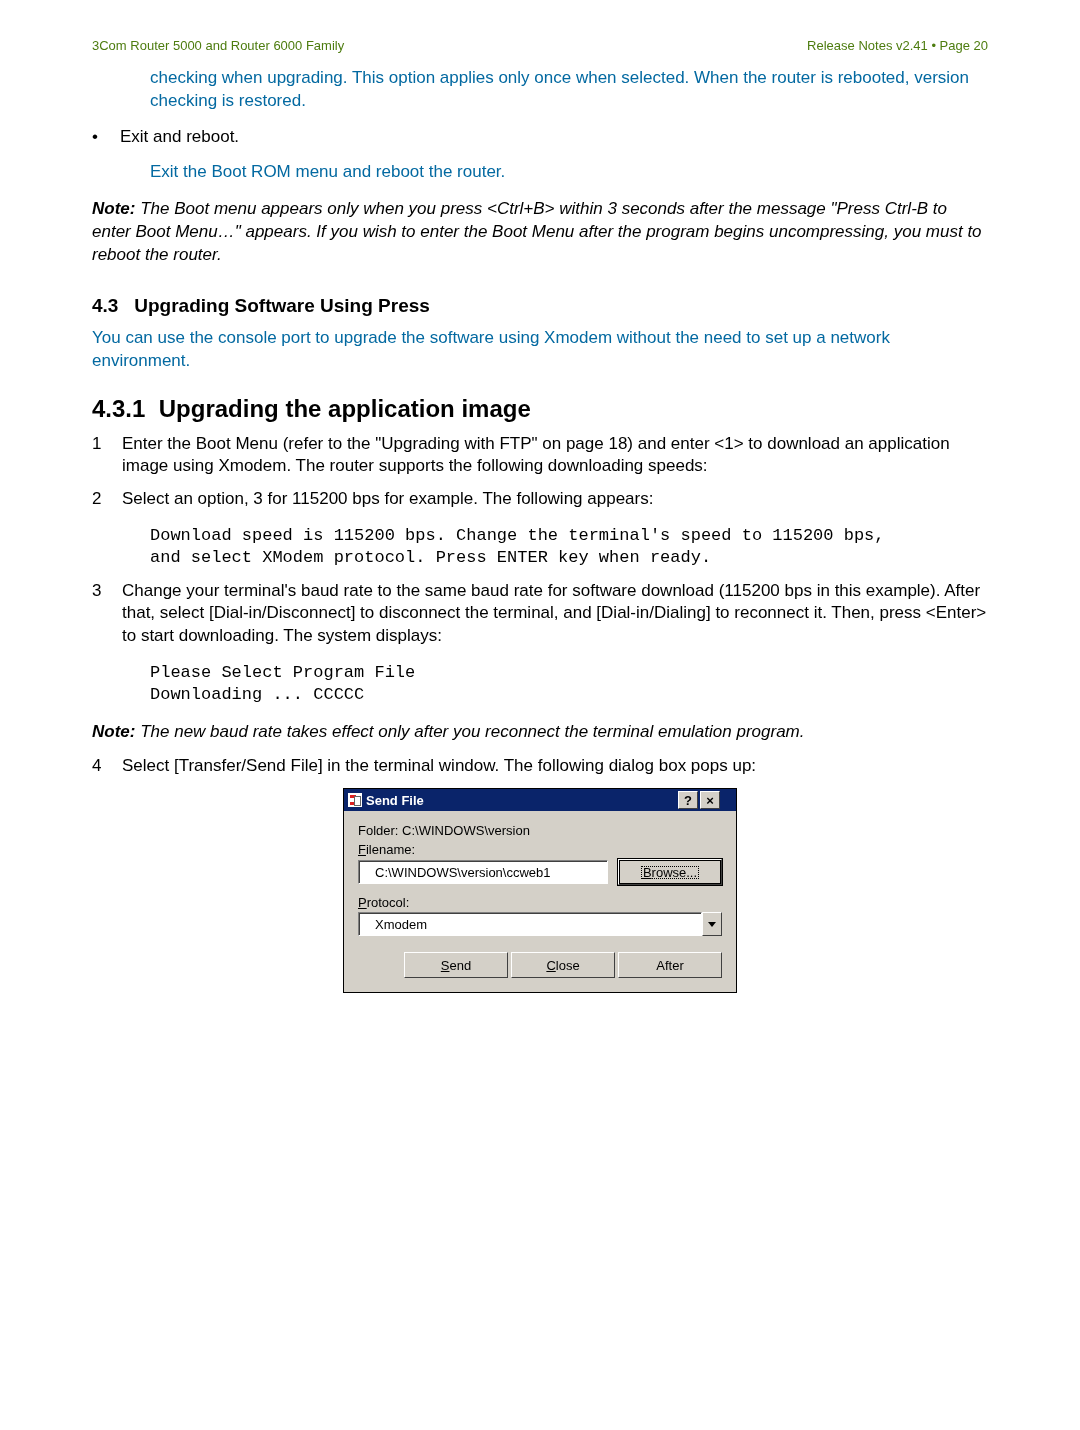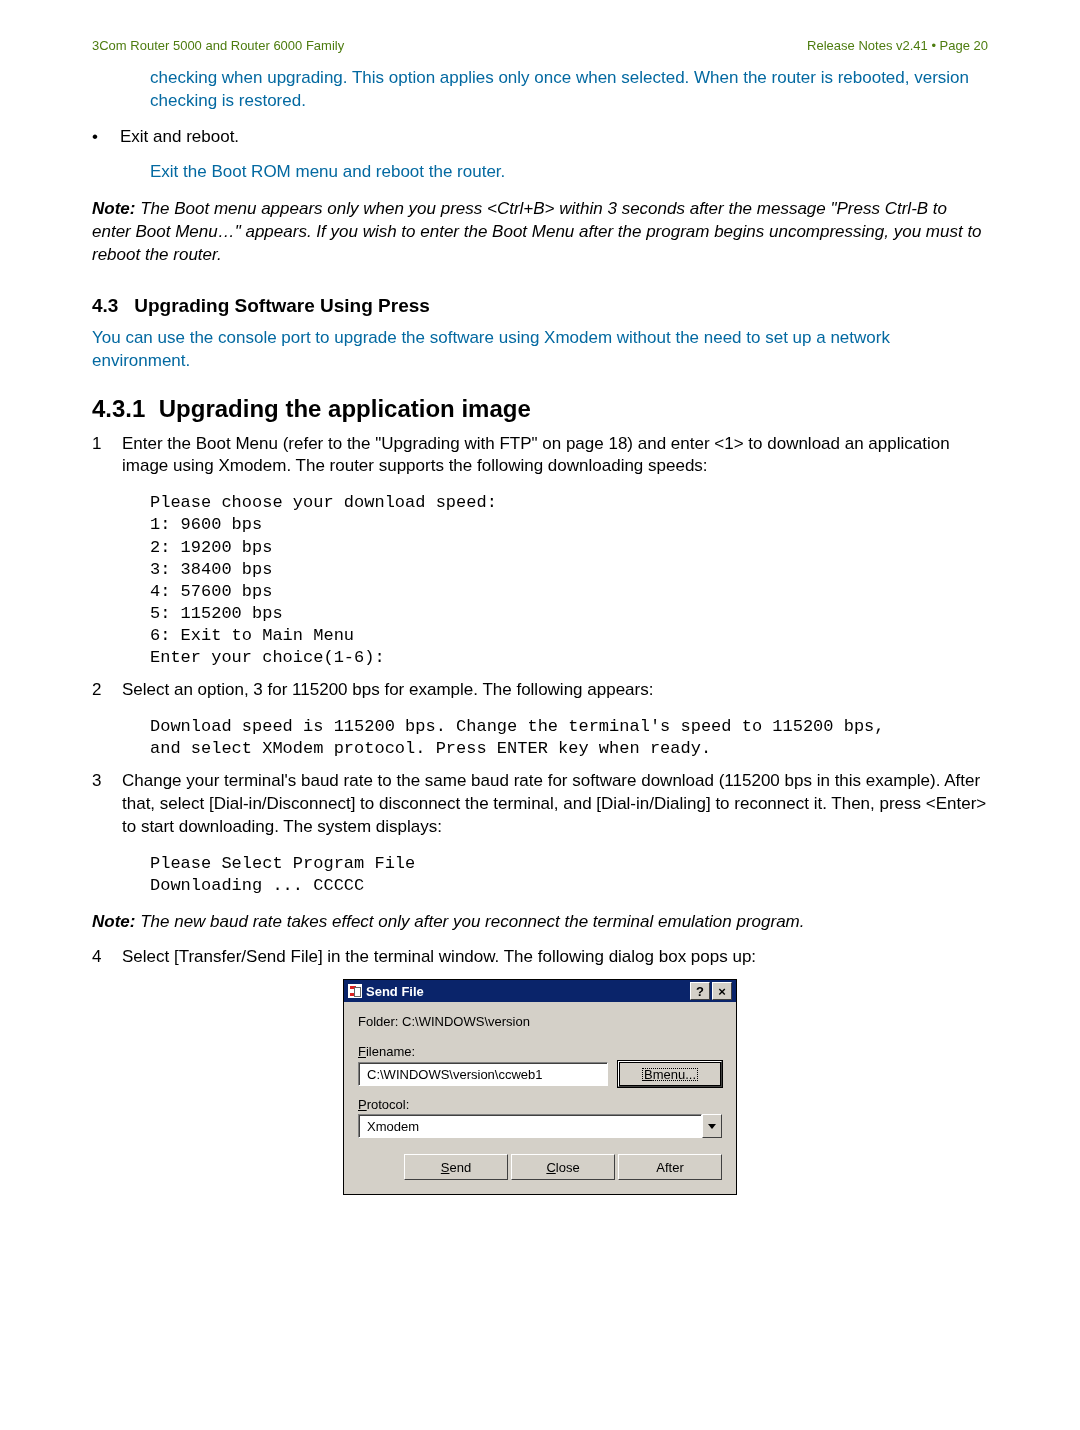--- a/index.html
+++ b/index.html
@@ -90,21 +90,21 @@
     font-family: Tahoma, Arial, sans-serif;
     font-size: 13px;
     color: #000;
   }
   .titlebar {
     background: #0a246a;
     color: #fff;
     height: 22px;
     display: flex;
     align-items: center;
-    padding: 0 4px 0 4px;
+    padding: 0 16px 0 4px;
     font-weight: bold;
     font-size: 13px;
   }
   .title-left { display: flex; align-items: center; gap: 4px; flex: 1; }
   .title-ico {
     width: 14px; height: 14px;
     display: inline-block;
     position: relative;
     background: #fff;
   }
@@ -138,34 +138,34 @@
     justify-content: center;
     font-weight: bold;
     font-family: Arial, sans-serif;
     font-size: 13px;
     color: #000;
     margin-left: 2px;
   }
   .dialog-body {
     padding: 12px 14px 14px 14px;
   }
-  .dlg-row { margin-bottom: 15px; }
+  .dlg-row { margin-bottom: 4px; }
   .dlg-label { font-size: 13px; }
   .underline-first { text-decoration: underline; }
   .input-row { display: flex; align-items: center; gap: 10px; margin-top: 2px; }
   .win-input {
     flex: 1;
     height: 22px;
     background: #fff;
     border-top: 1px solid #808080;
     border-left: 1px solid #808080;
     border-right: 1px solid #fff;
     border-bottom: 1px solid #fff;
     box-shadow: inset 1px 1px 0 #404040;
-    padding: 0 8px;
+    padding: 0 16px;
     font-size: 13px;
     font-family: Tahoma, Arial, sans-serif;
     display: flex;
     align-items: center;
   }
   .win-btn {
     height: 24px;
     min-width: 82px;
     padding: 0 10px;
     background: #d4d0c8;
@@ -246,28 +246,20 @@
   <div class="body-text">You can use the console port to upgrade the software using Xmodem without the need to set up a network environment.</div>
 
   <h3 class="subsection">
     <span>4.3.1</span>&nbsp;&nbsp;<span>Upgrading the application image</span>
   </h3>
 
   <div class="num-row">
     <div class="num">1</div>
     <div class="num-body">Enter the Boot Menu (refer to the "Upgrading with FTP" on page 18) and enter &lt;1&gt; to download an application image using Xmodem. The router supports the following downloading speeds:</div>
   </div>
-  <pre class="code">Please choose your download speed:
-1: 9600 bps
-2: 19200 bps
-3: 38400 bps
-4: 57600 bps
-5: 115200 bps
-6: Exit to Main Menu
-Enter your choice(1-6):</pre>
 
   <div class="num-row">
     <div class="num">2</div>
     <div class="num-body">Select an option, 3 for 115200 bps for example. The following appears:</div>
   </div>
   <pre class="code">Download speed is 115200 bps. Change the terminal's speed to 115200 bps,
 and select XModem protocol. Press ENTER key when ready.</pre>
 
   <div class="num-row">
     <div class="num">3</div>
@@ -297,21 +289,21 @@
       </div>
       <div class="dialog-body">
         <div class="dlg-row dlg-label">Folder: C:\WINDOWS\version</div>
 
         <div class="dlg-label">
           <span class="underline-first">F</span><span>ilename:</span>
         </div>
         <div class="input-row">
           <div class="win-input">C:\WINDOWS\version\ccweb1</div>
           <div class="win-btn default">
-            <span class="dotted-focus"><span class="underline-first">B</span><span>menu...</span></span>
+            <span class="dotted-focus"><span class="underline-first">B</span><span>rowse...</span></span>
           </div>
         </div>
 
         <div class="dlg-label" style="margin-top:10px">
           <span class="underline-first">P</span><span>rotocol:</span>
         </div>
         <div class="combo">
           <div class="win-input">Xmodem</div>
           <div class="combo-arrow">
               <div class="arrow-down"></div>

